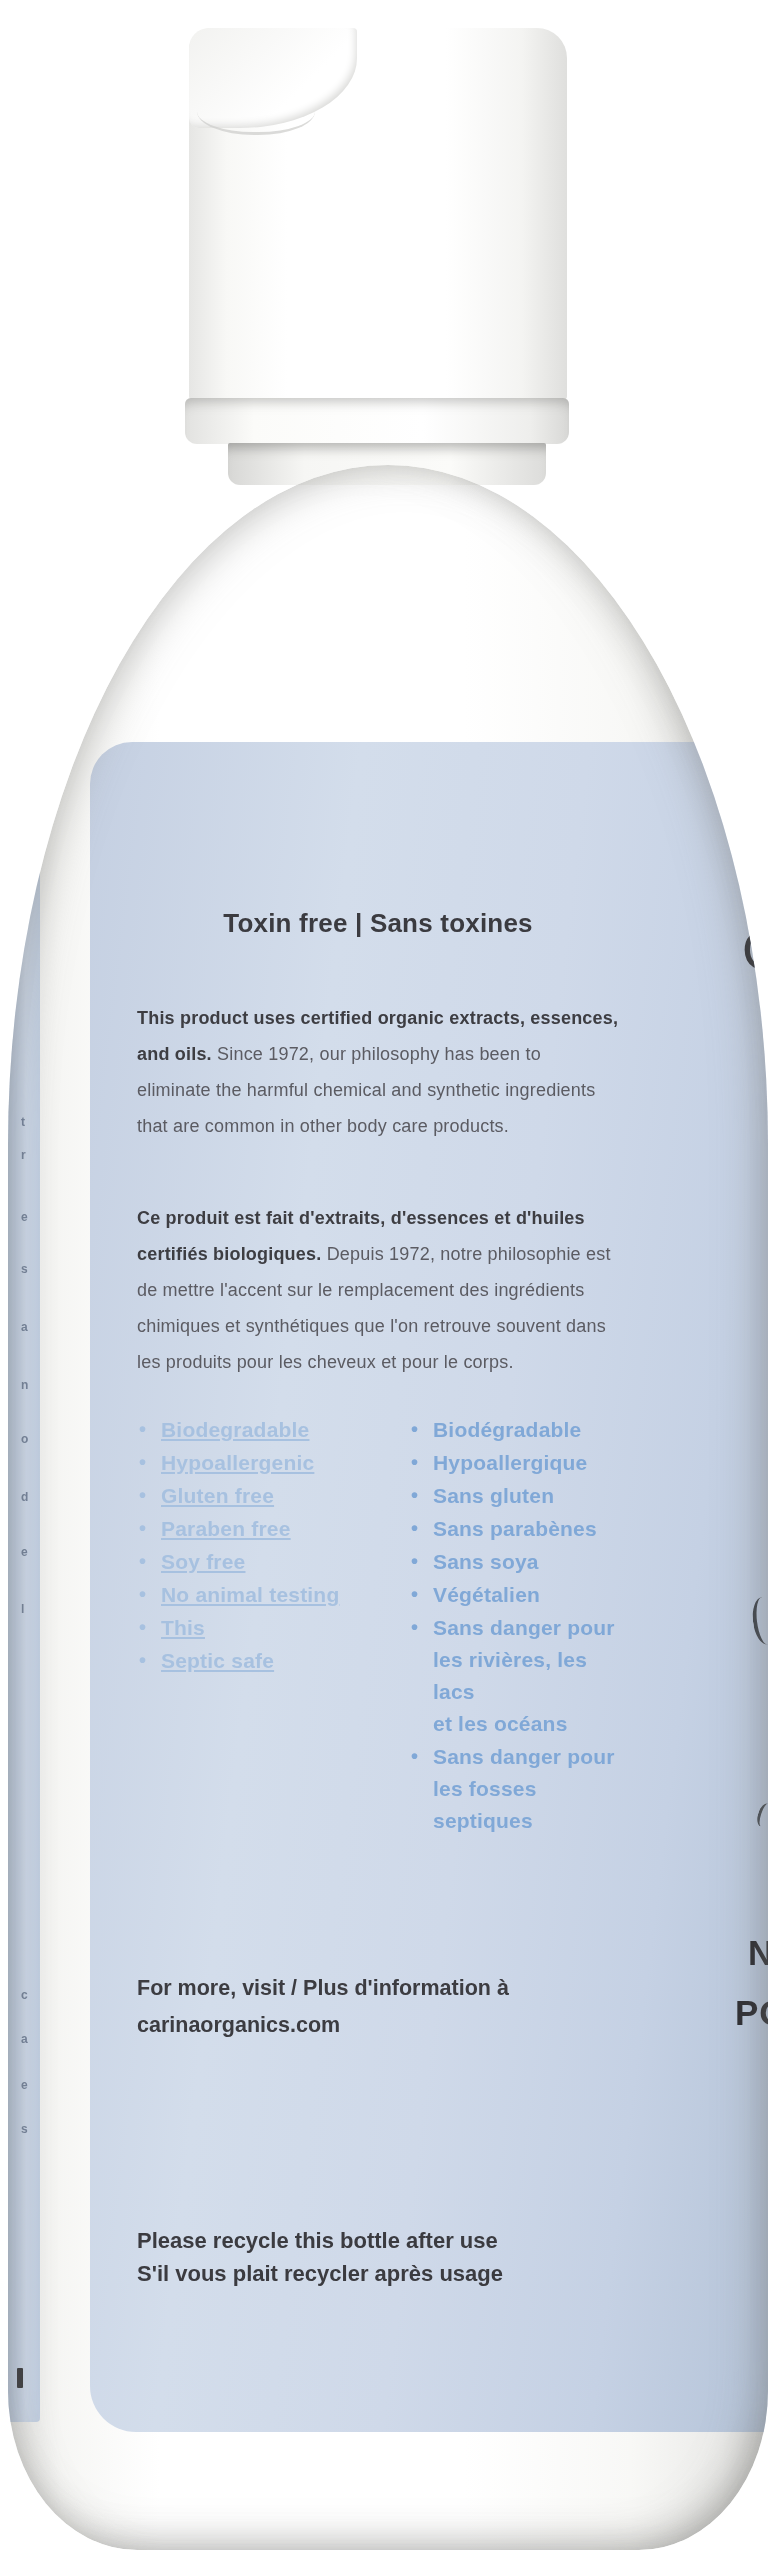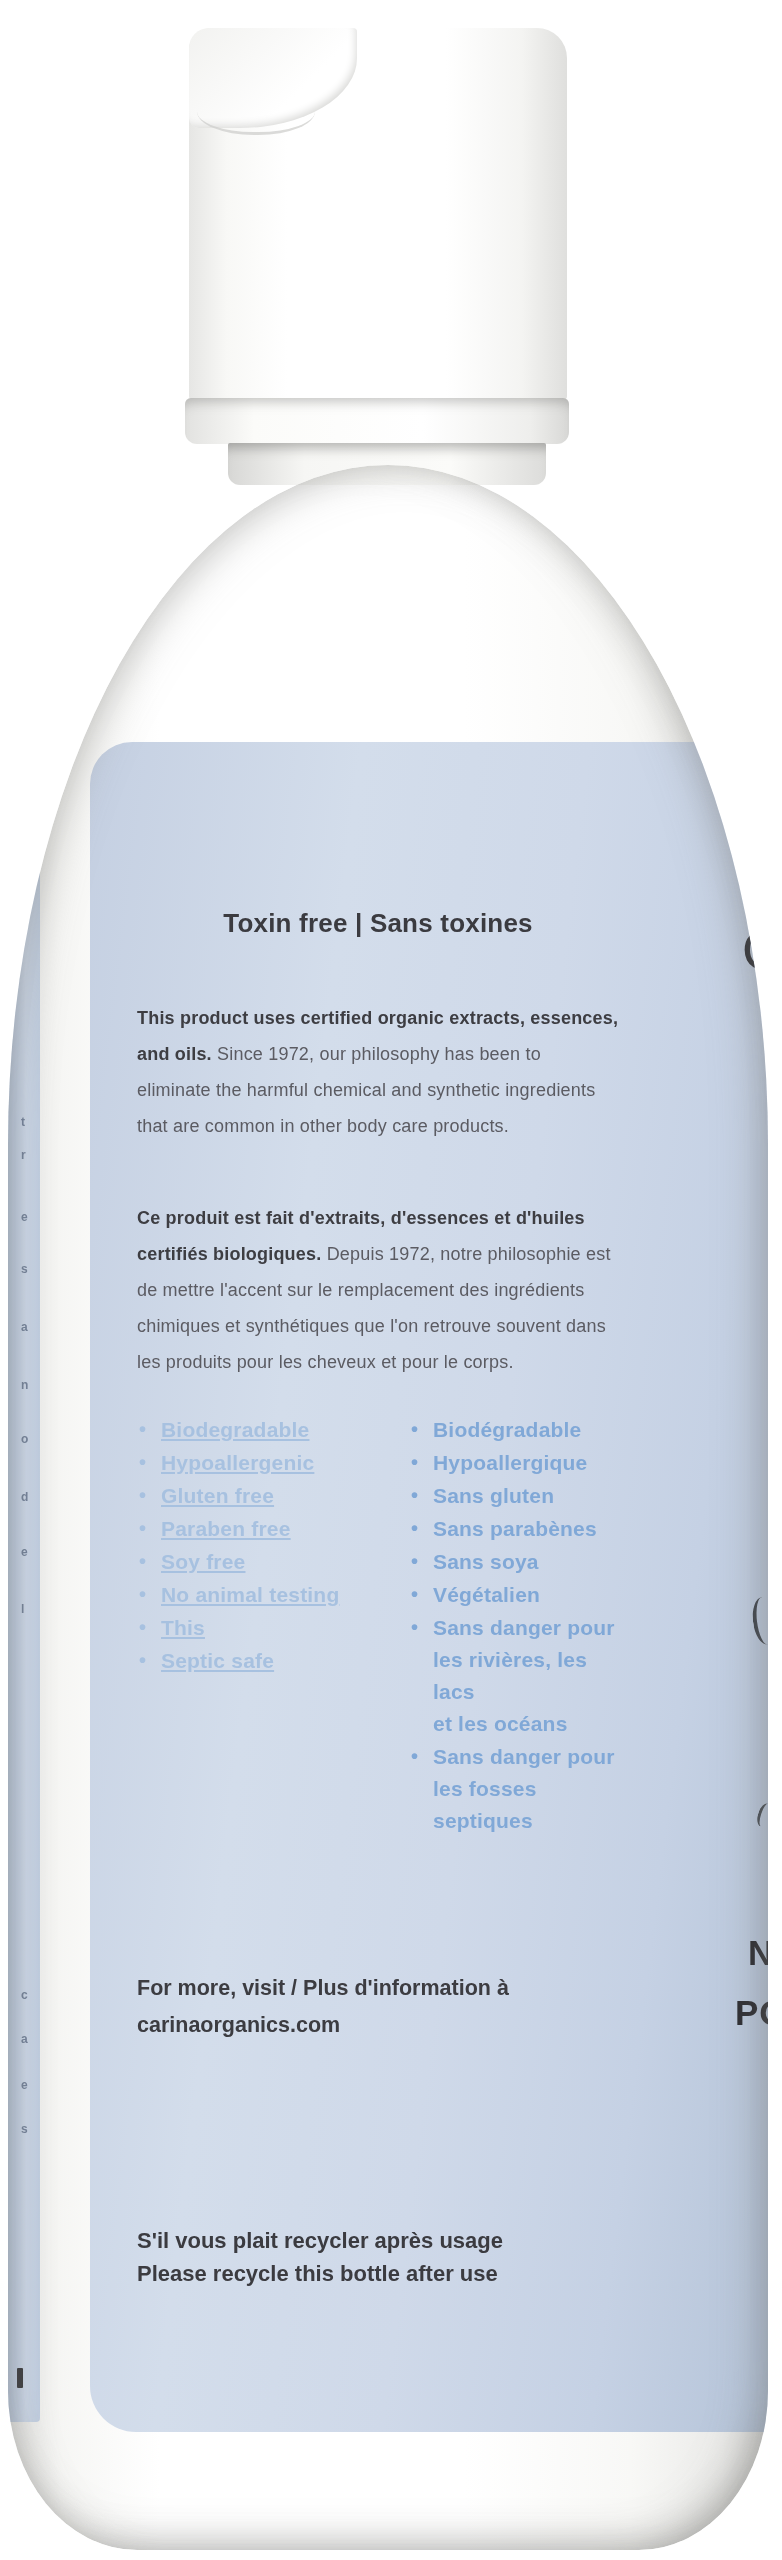--- a/index.html
+++ b/index.html
@@ -120,22 +120,22 @@
 les fosses septiques</li></ul>
       </div>
 
       <div class="block more">
         <div>For more, visit / Plus d'information à</div>
         <div>carinaorganics.com</div>
       </div>
 
 
       <div class="block recycle">
+        <div>Please recycle this bottle after use</div>
         <div>S'il vous plait recycler après usage</div>
-        <div>Please recycle this bottle after use</div>
       </div>
 
     </div>
 
     <span class="wrap-glyph glyph-o">O</span>
     <div class="wrap-glyph glyph-hook"></div>
     <div class="wrap-glyph glyph-tick"></div>
     <span class="wrap-glyph glyph-n">N</span>
     <span class="wrap-glyph glyph-po">PO</span>
 

